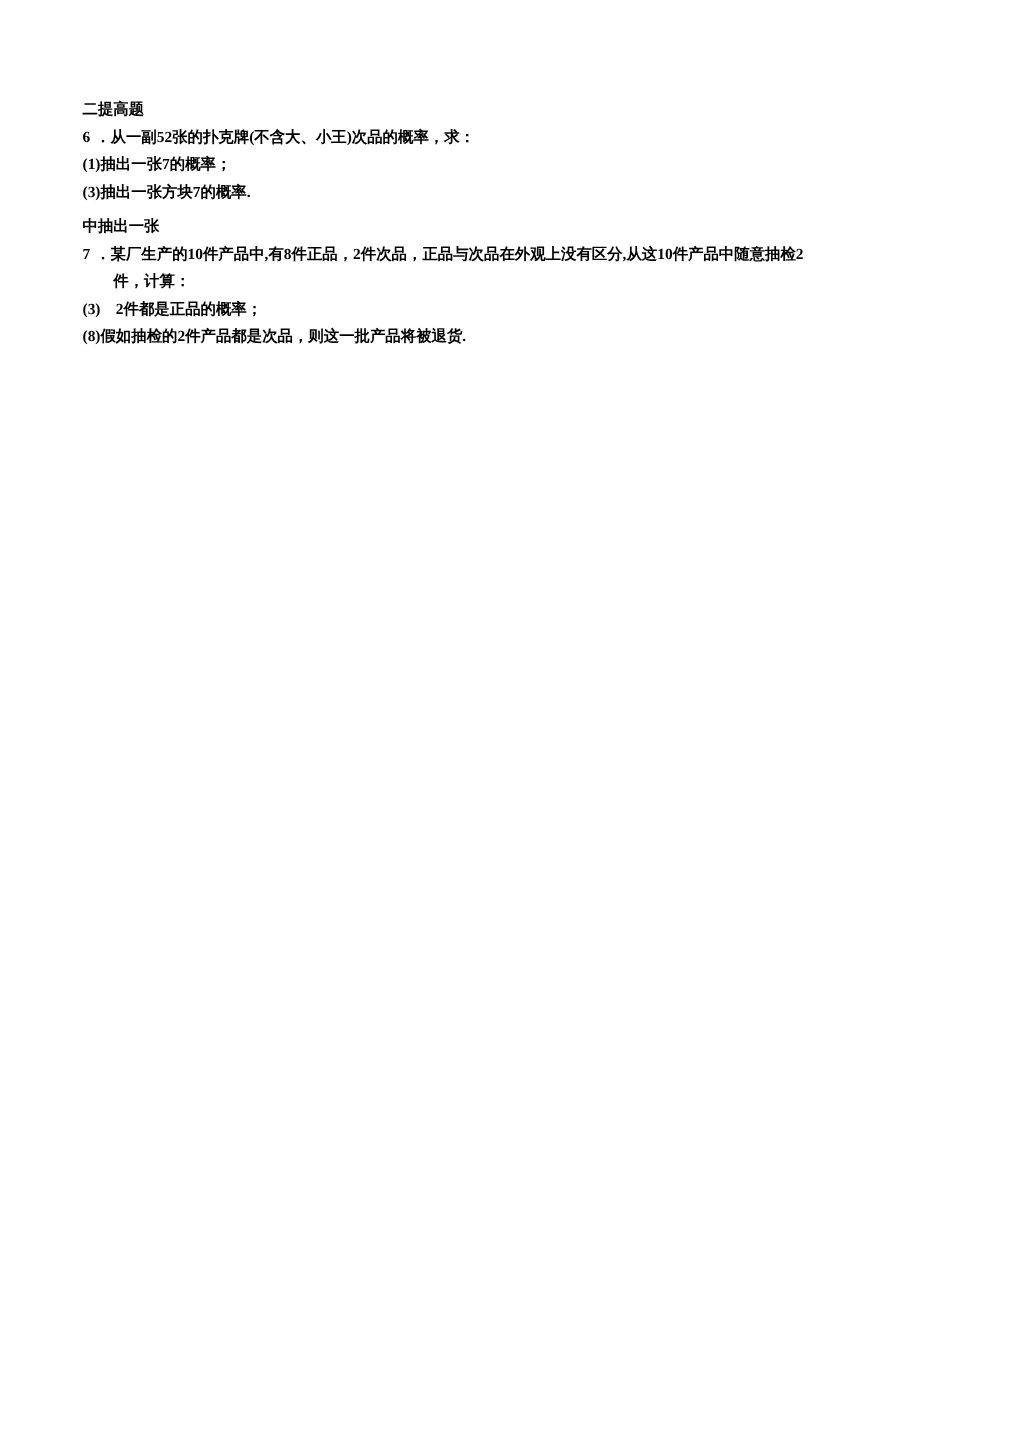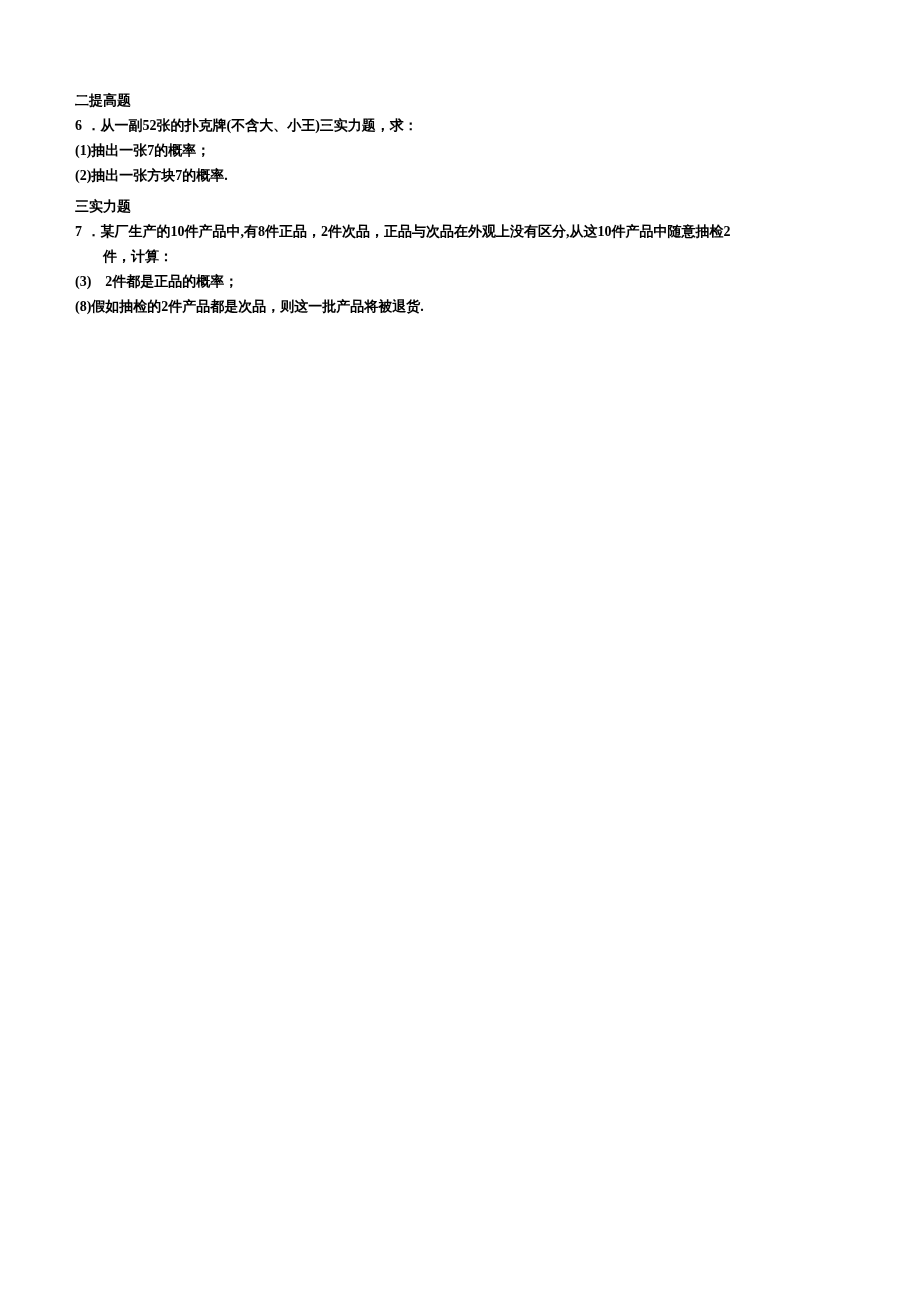--- a/index.html
+++ b/index.html
@@ -40,27 +40,27 @@
     .q7-body {
       padding-left: 28px;
     }
   </style>
 </head>
 <body>
 
 <div class="block">
   <div class="line section-title">二提高题</div>
   <div class="line">
-    <span class="num-spaced">6</span>&nbsp;<span>．从一副52张的扑克牌(不含大、小王)三实力题，求：</span>
+    <span class="num-spaced">6</span>&nbsp;<span>．从一副52张的扑克牌(不含大、小王)次品的概率，求：</span>
   </div>
   <div class="line indent-1">(1)抽出一张7的概率；</div>
-  <div class="line indent-1">(2)抽出一张方块7的概率.</div>
+  <div class="line indent-1">(3)抽出一张方块7的概率.</div>
 </div>
 
 <div class="block">
-  <div class="line section-title">三实力题</div>
+  <div class="line section-title">中抽出一张</div>
   <div class="line">
     <span class="num-spaced">7</span>&nbsp;<span>．某厂生产的10件产品中,有8件正品，2件次品，正品与次品在外观上没有区分,从这10件产品中随意抽检2</span>
   </div>
   <div class="line q7-body">件，计算：</div>
   <div class="line indent-1">(3)　2件都是正品的概率；</div>
   <div class="line indent-1">(8)假如抽检的2件产品都是次品，则这一批产品将被退货.</div>
 </div>
 
 </body></html>

